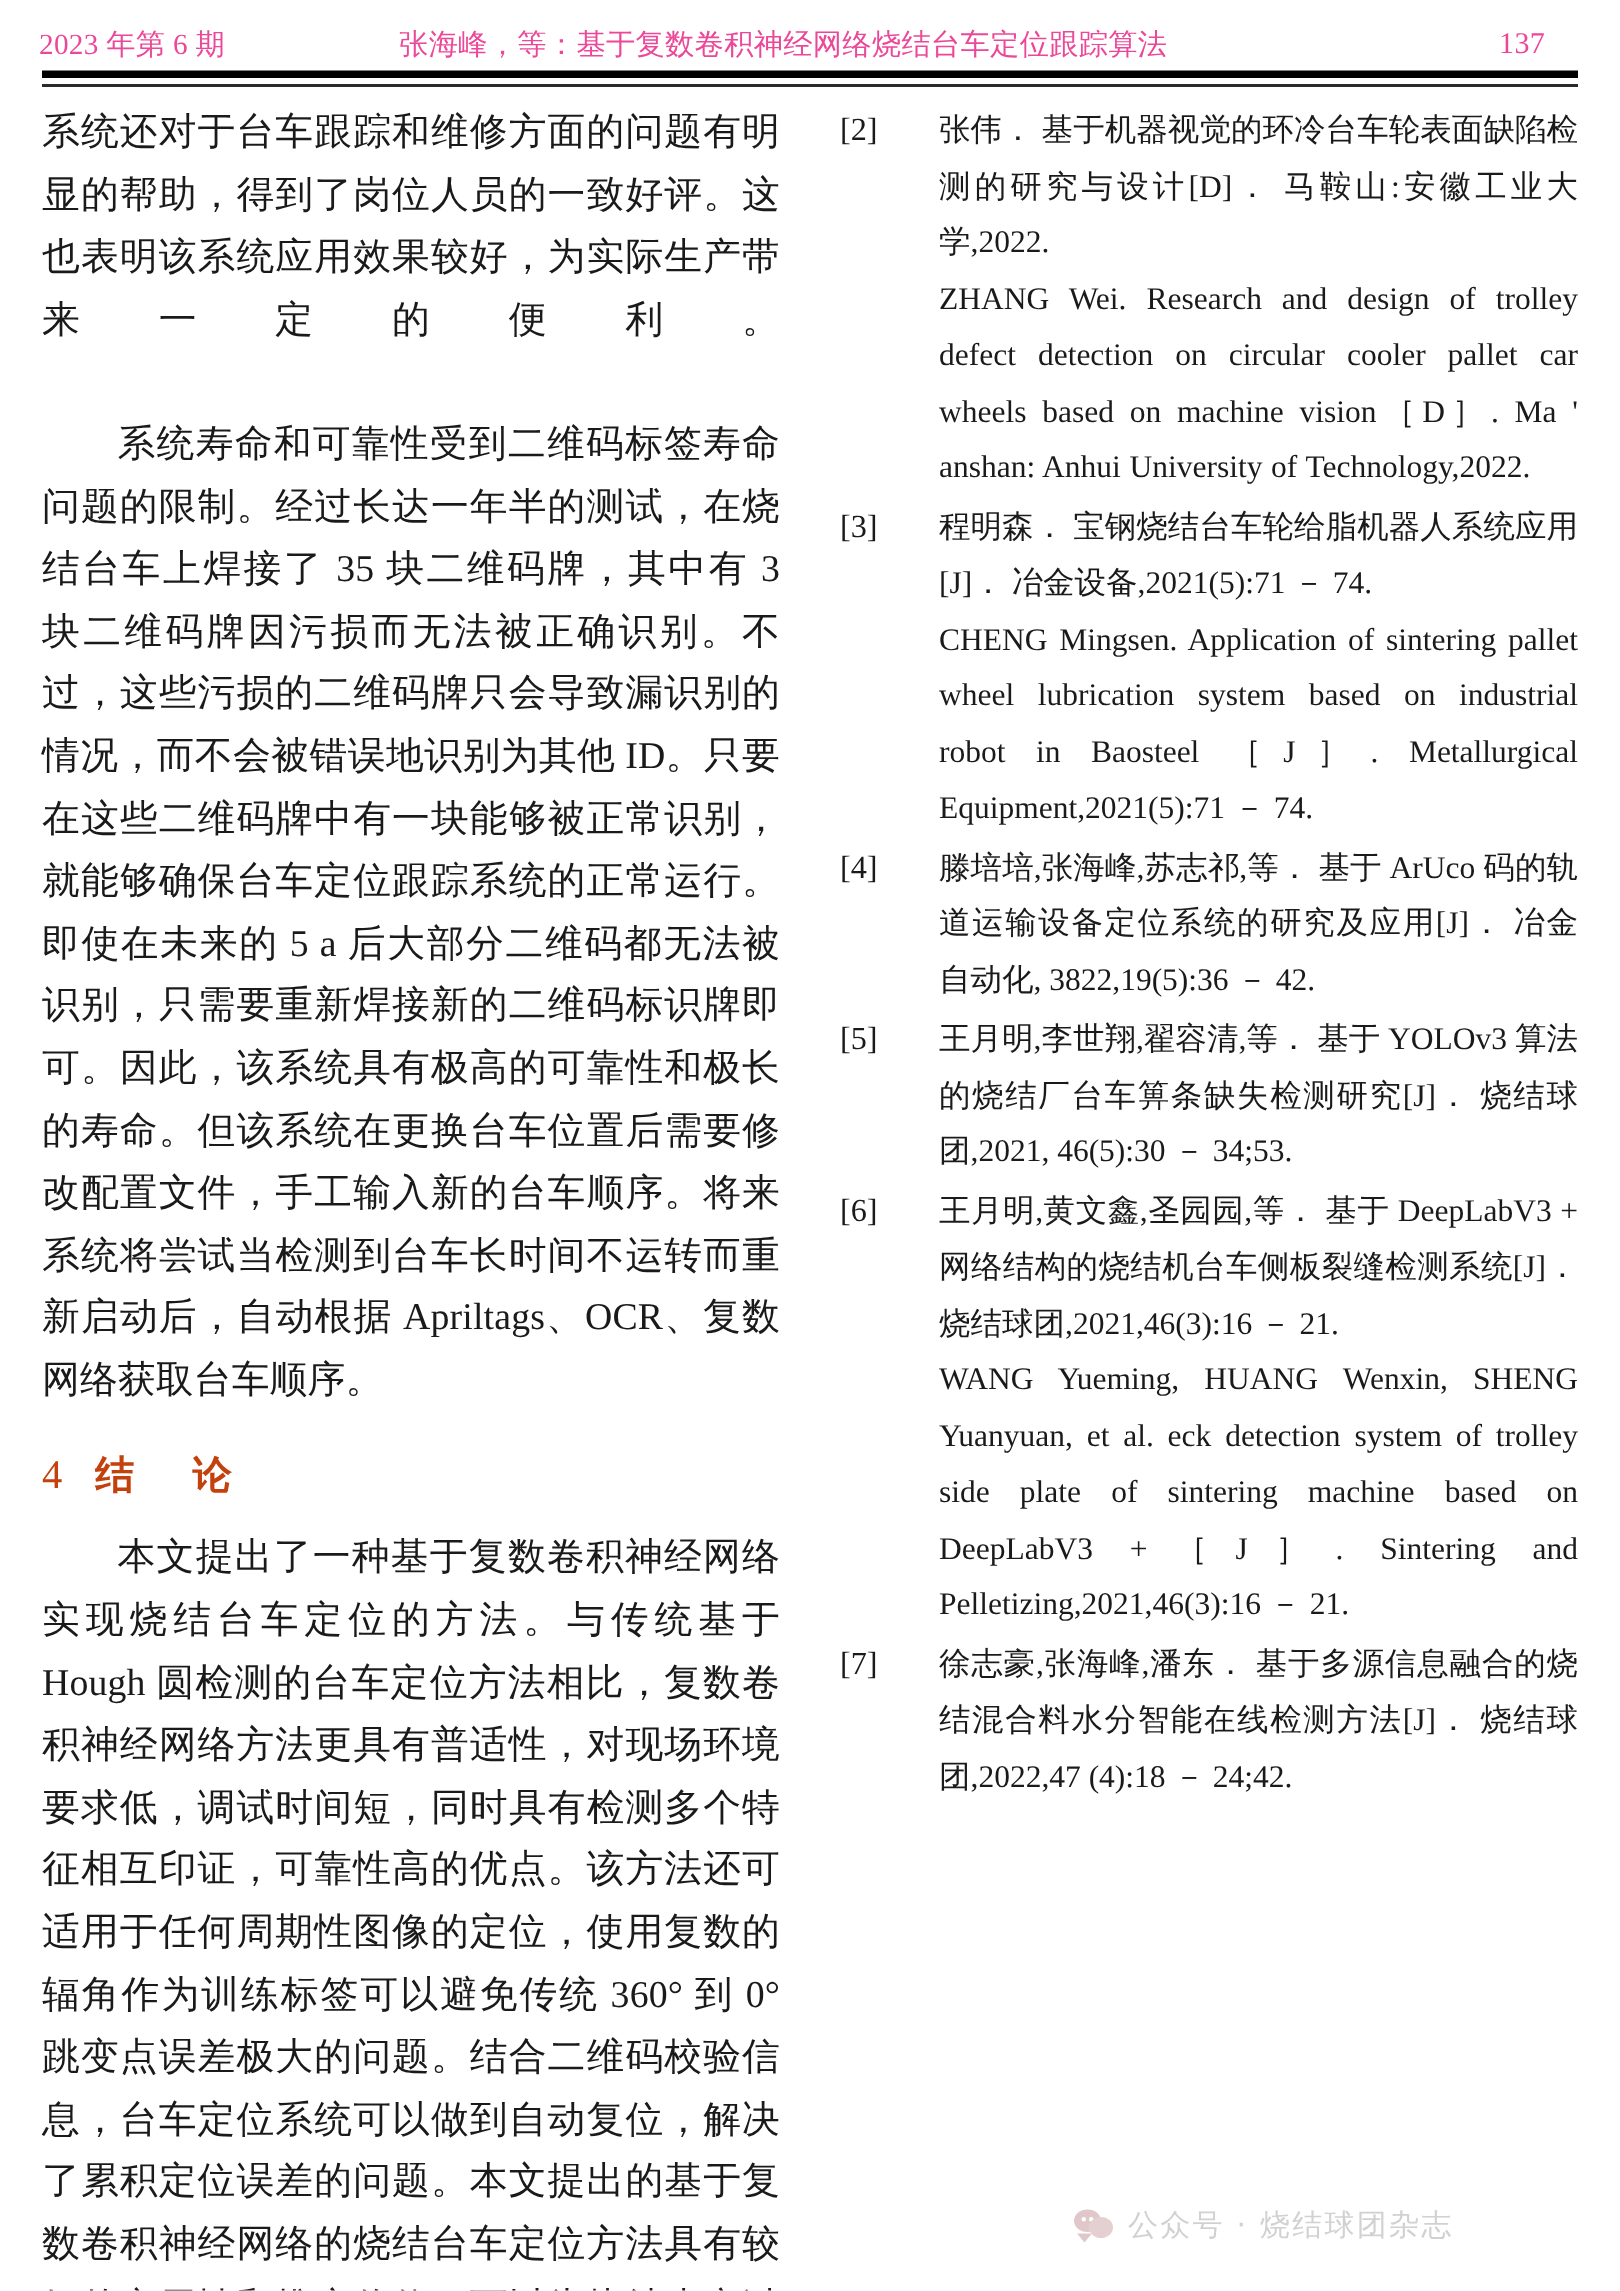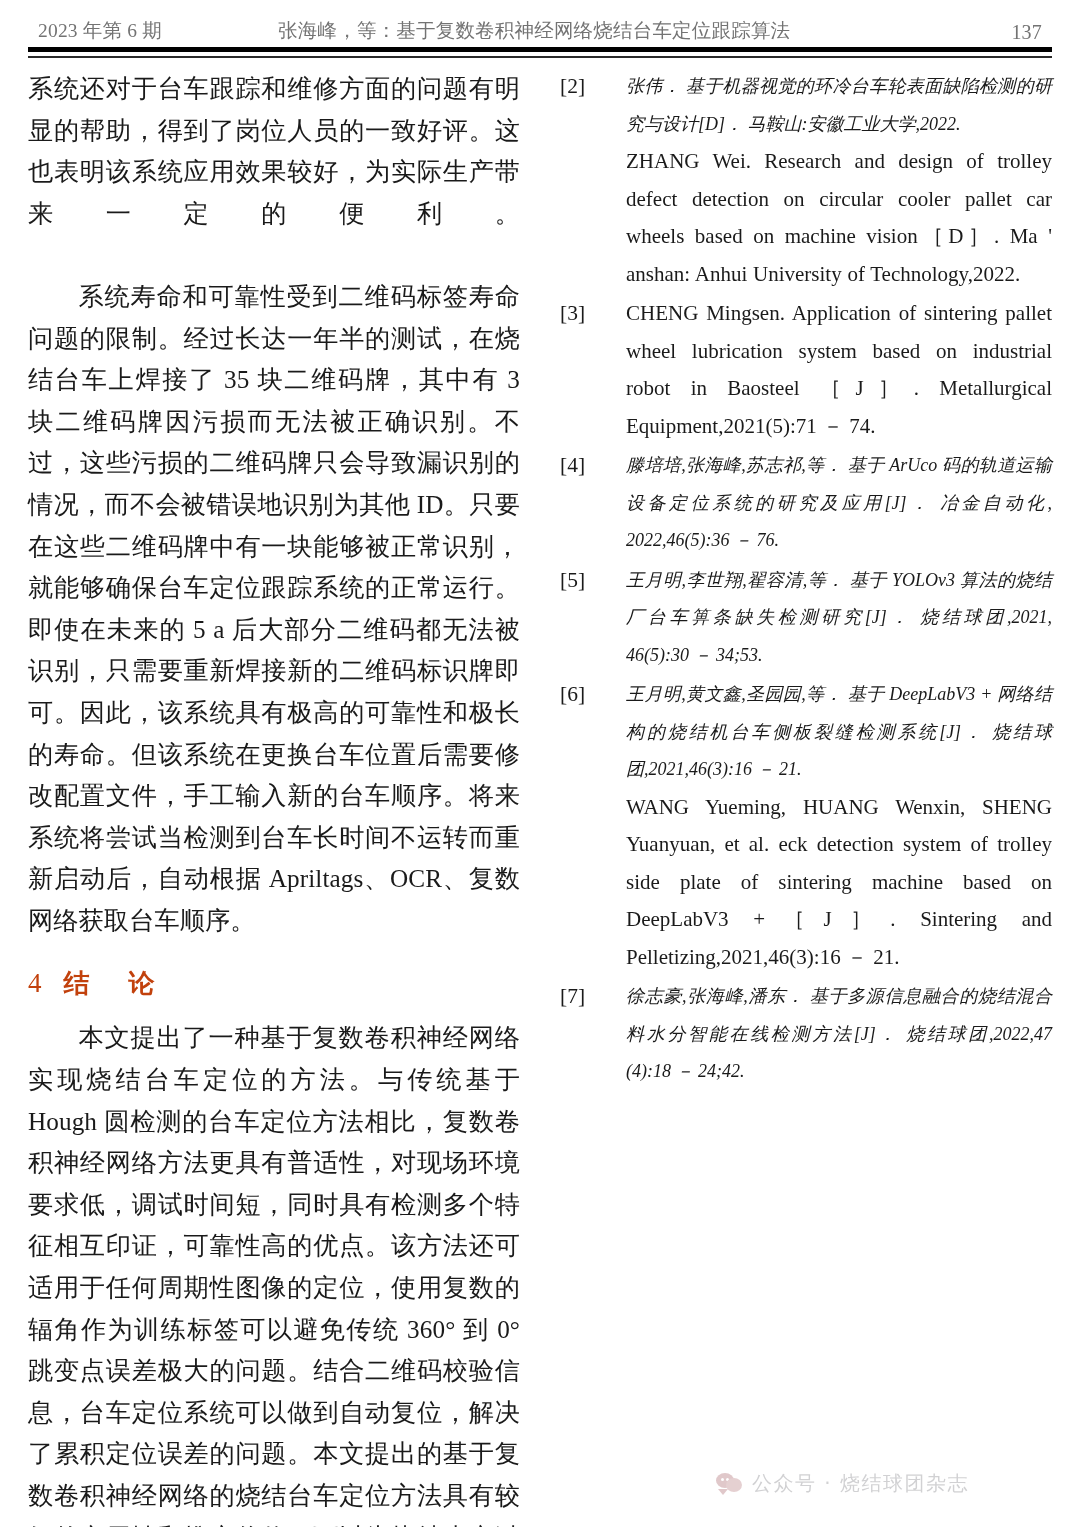--- a/index.html
+++ b/index.html
@@ -12,30 +12,30 @@
     height: 1527px;
     position: relative;
     font-family: "Liberation Serif", "DejaVu Serif", serif;
     color: #1b1b1b;
     overflow: hidden;
   }
 
   
   #running-head {
     position: absolute;
-    left: 38px;
+    left: 26px;
     top: 14px;
     width: 1004px;
     height: 30px;
     display: flex;
-    align-items: flex-end;
+    align-items: center;
     justify-content: space-between;
     font-size: 19.5px;
     letter-spacing: 0.2px;
-    color: #737373;
+    color: #ec4899;
   }
   #running-head .rh-left  { flex: 0 0 auto; }
   #running-head .rh-center{
     flex: 1 1 auto;
     text-align: left;
     padding-left: 116px;
   }
   #running-head .rh-right { flex: 0 0 auto; font-size: 20px; }
 
   #rule-thick {
@@ -110,27 +110,26 @@
     position: absolute;
     left: 0;
     top: 0;
     width: 60px;
     font-size: 21.5px;
     line-height: 37.5px;
     text-align: left;
     color: #1a1a1a;
   }
   .ref-line-cn {
-    font-size: 18px;
+    font-size: 21px;
     line-height: 37.5px;
     text-align: justify;
     text-justify: inter-ideograph;
     margin: 0;
     color: #1a1a1a;
-    font-style: italic;
   }
   .ref-line-en {
     font-size: 21px;
     line-height: 37.5px;
     text-align: justify;
     margin: 0;
     color: #1a1a1a;
     word-spacing: 0.5px;
   }
 
@@ -212,26 +211,27 @@
   <div class="col" id="col-right">
 
     <div class="ref-item">
       <span class="ref-num">[2]</span>
       <p class="ref-line-cn">张伟． 基于机器视觉的环冷台车轮表面缺陷检测的研究与设计[D]． 马鞍山:安徽工业大学,2022.</p>
       <p class="ref-line-en">ZHANG Wei. Research and design of trolley defect detection on circular cooler pallet car wheels based on machine vision［D］. Ma ' anshan: Anhui University of Technology,2022.</p>
     </div>
 
     <div class="ref-item">
       <span class="ref-num">[3]</span>
+      <p class="ref-line-cn">程明森． 宝钢烧结台车轮给脂机器人系统应用[J]． 冶金设备,2021(5):71 － 74.</p>
       <p class="ref-line-en">CHENG Mingsen. Application of sintering pallet wheel lubrication system based on industrial robot in Baosteel ［J］. Metallurgical Equipment,2021(5):71 － 74.</p>
     </div>
 
     <div class="ref-item">
       <span class="ref-num">[4]</span>
-      <p class="ref-line-cn">滕培培,张海峰,苏志祁,等． 基于 ArUco 码的轨道运输设备定位系统的研究及应用[J]． 冶金自动化, 2022,46(5):36 － 76.</p>
+      <p class="ref-line-cn">滕培培,张海峰,苏志祁,等． 基于 ArUco 码的轨道运输设备定位系统的研究及应用[J]． 冶金自动化, 3822,19(5):36 － 42.</p>
     </div>
 
     <div class="ref-item">
       <span class="ref-num">[5]</span>
       <p class="ref-line-cn">王月明,李世翔,翟容清,等． 基于 YOLOv3 算法的烧结厂台车箅条缺失检测研究[J]． 烧结球团,2021, 46(5):30 － 34;53.</p>
     </div>
 
     <div class="ref-item">
       <span class="ref-num">[6]</span>
       <p class="ref-line-cn">王月明,黄文鑫,圣园园,等． 基于 DeepLabV3 + 网络结构的烧结机台车侧板裂缝检测系统[J]． 烧结球团,2021,46(3):16 － 21.</p>

